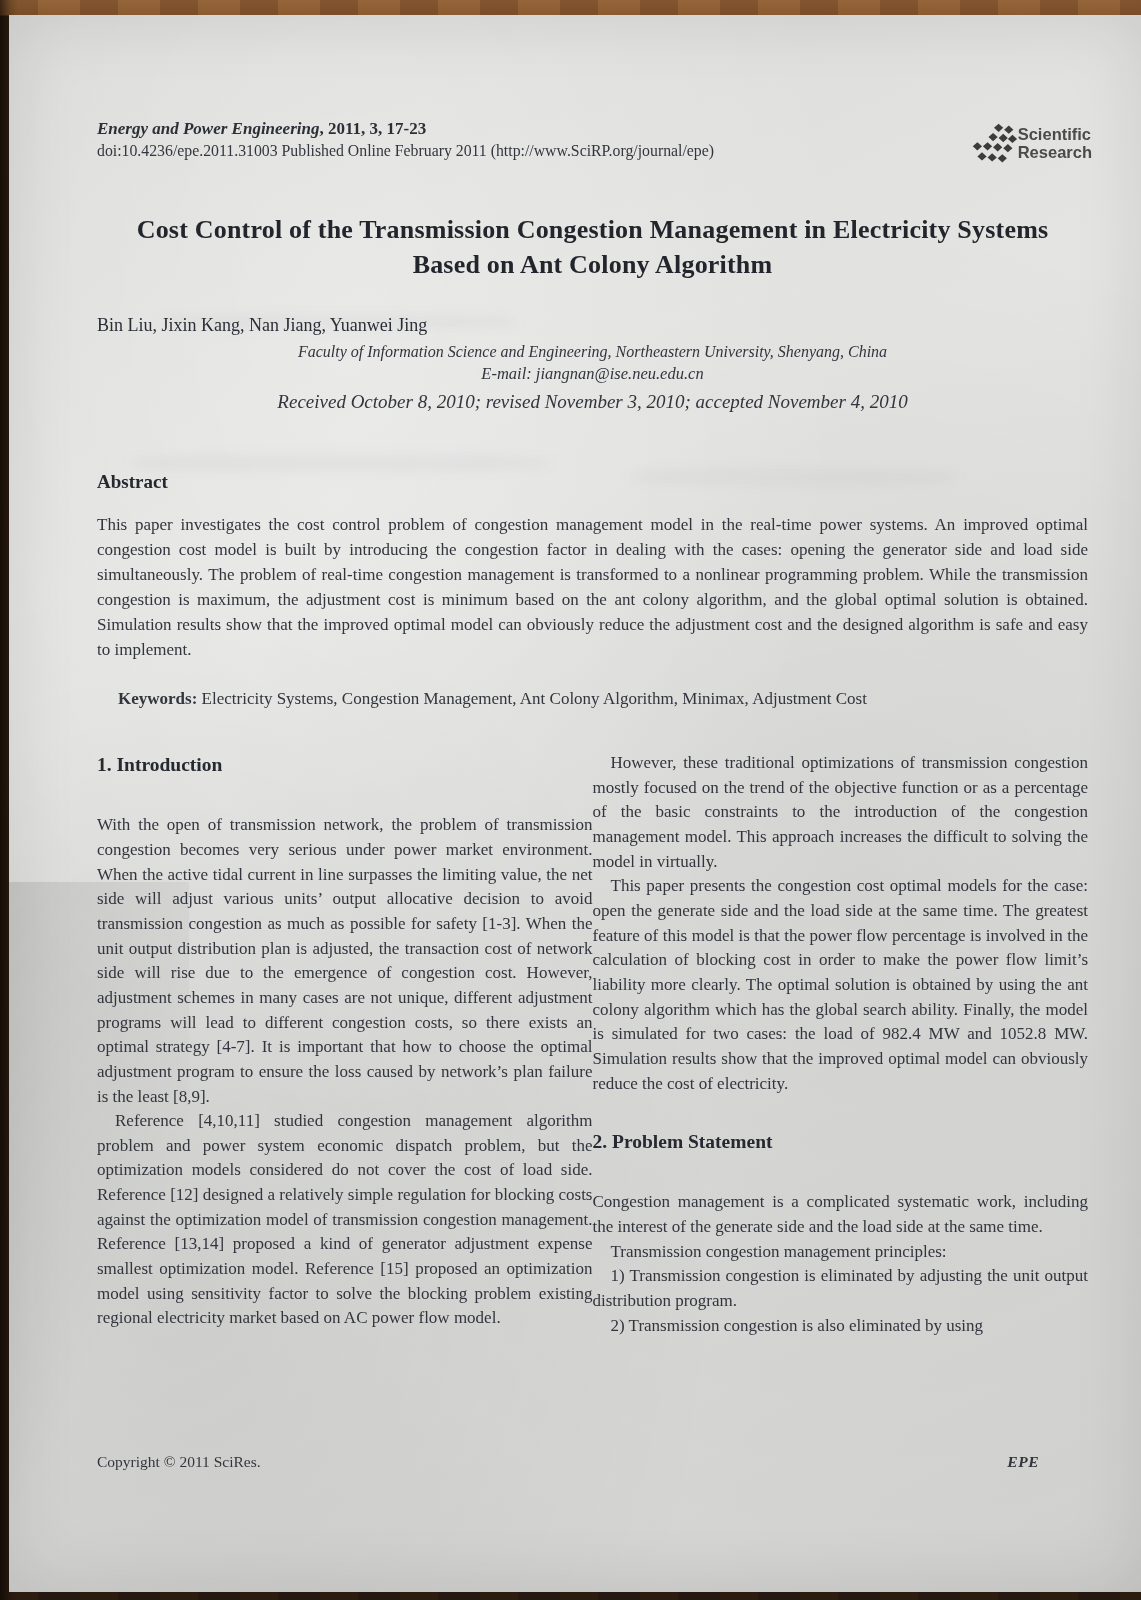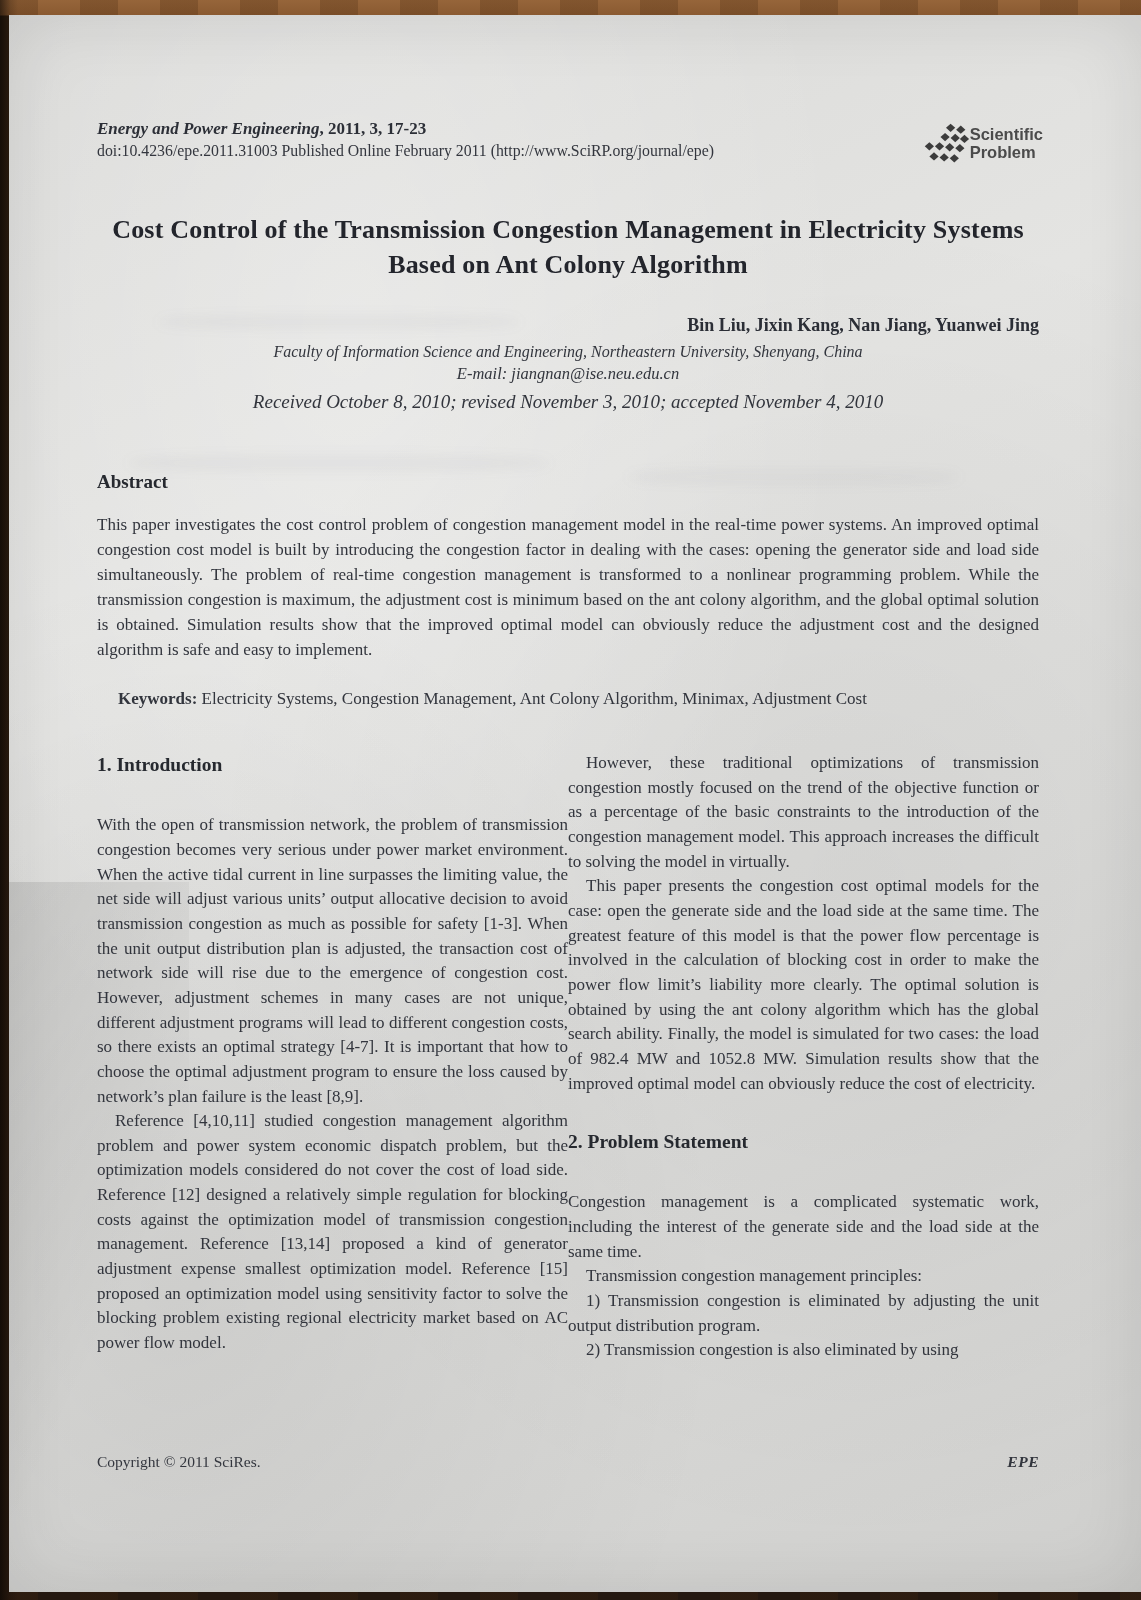--- a/index.html
+++ b/index.html
@@ -22,29 +22,29 @@
     overflow:hidden;
   }
   .curl{
     position:absolute;top:0;bottom:0;left:0;width:58px;
     background:linear-gradient(90deg,#f1f1ef 0%,#ebebе9 30%,#e0e0de 55%,rgba(130,130,128,0.38) 88%,rgba(100,100,98,0.10) 100%);
   }
   .crease{
     position:absolute;left:0;top:55%;width:180px;height:45%;
     background:linear-gradient(115deg, rgba(0,0,0,0.10), rgba(0,0,0,0) 60%);
   }
-  .content{position:relative;padding:104px 102px 0 88px;color:#32353d;}
+  .content{position:relative;padding:104px 53px 0 88px;color:#32353d;}
   .hdr{display:flex;justify-content:space-between;align-items:flex-start;}
   .jline{font-size:17px;font-weight:bold;color:#2c2f37;}
   .jtitle{font-style:italic;}
   .doiline{font-size:15.8px;margin-top:3px;font-weight:normal;color:#33363e;}
   .logo{display:flex;align-items:center;margin-top:2px;margin-right:-4px;}
   .logo-text{font-family:"Liberation Sans",sans-serif;font-size:16.5px;line-height:1.08;color:#4b4b4b;font-weight:bold;}
   .title{font-size:26px;font-weight:bold;text-align:center;line-height:1.34;color:#23252c;margin:46px auto 0;max-width:950px;letter-spacing:0.2px;}
-  .authors{margin-top:32px;text-align:right;font-weight:bold;font-size:18px;color:#2b2e36;}
+  .authors{margin-top:32px;text-align:left;font-weight:normal;font-size:18px;color:#2b2e36;}
   .affil{margin-top:7px;text-align:center;font-style:italic;font-size:16px;}
   .email{margin-top:3px;text-align:center;font-style:italic;font-size:16.5px;}
   .dates{margin-top:7px;text-align:center;font-style:italic;font-size:19px;}
   .abs-h{margin-top:58px;font-size:19px;font-weight:bold;color:#26292ف;}
   .abs-h,.sec-h{color:#26292f;}
   .abs-t{margin-top:20px;font-size:17px;line-height:1.47;text-align:justify;}
   .kw{margin-top:24px;font-size:17px;line-height:1.45;padding-left:94px;text-indent:-94px;}
   .kw-label{font-weight:bold;margin-left:21px;}
   .cols{display:flex;margin-top:40px;}
   .col{flex:1;font-size:17px;line-height:1.45;text-align:justify;}
@@ -90,21 +90,21 @@
             <path d="M19 22 l5 4.5 -5 4.5 -5 -4.5 Z"></path>
             <path d="M30 23 l5 4.5 -5 4.5 -5 -4.5 Z"></path>
             <path d="M41 24 l5 4.5 -5 4.5 -5 -4.5 Z"></path>
             <path d="M13 33 l5 4.5 -5 4.5 -5 -4.5 Z"></path>
             <path d="M24 34 l5 4.5 -5 4.5 -5 -4.5 Z"></path>
             <path d="M35 35 l5 4.5 -5 4.5 -5 -4.5 Z"></path>
           </g>
         </svg>
         <div class="logo-text">
           <div>Scientific</div>
-          <div>Problem</div>
+          <div>Research</div>
         </div>
       </div>
     </div>
 
     <div class="title">Cost Control of the Transmission Congestion Management in Electricity Systems Based on Ant Colony Algorithm</div>
 
     <div class="authors">Bin Liu, Jixin Kang, Nan Jiang, Yuanwei Jing</div>
     <div class="affil">Faculty of Information Science and Engineering, Northeastern University, Shenyang, China</div>
     <div class="email">E-mail: jiangnan@ise.neu.edu.cn</div>
     <div class="dates">Received October 8, 2010; revised November 3, 2010; accepted November 4, 2010</div>

